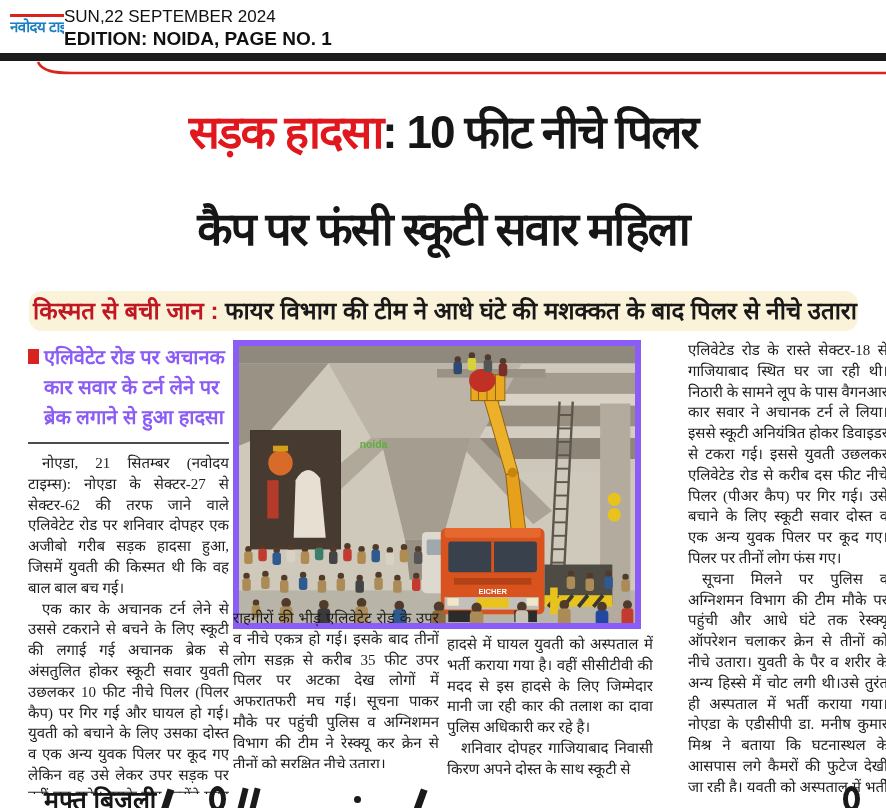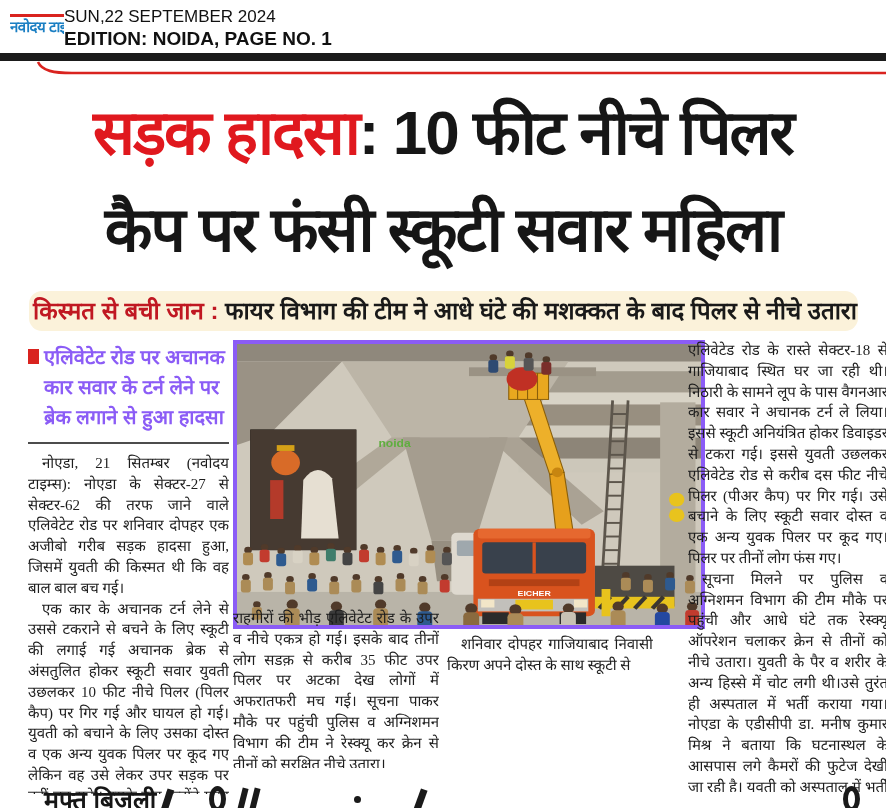--- a/index.html
+++ b/index.html
@@ -13,21 +13,21 @@
   .logo { position:absolute; top:14px; left:10px; width:54px; color:#1b7fc3;
           font-weight:bold; font-size:15px; line-height:15px; border-top:3px solid #d9231f;
           padding-top:2px; letter-spacing:-0.5px; white-space:nowrap; overflow:hidden; }
   .mast-line1 { position:absolute; top:7px; left:64px; font-size:17px; font-weight:normal; color:#111; }
   .mast-line2 { position:absolute; top:28px; left:64px; font-size:19px; font-weight:bold; color:#111; }
   .black-bar { position:absolute; top:53px; left:0; width:886px; height:8px; background:#1b1b1b; }
   .red-swoosh { position:absolute; top:60px; left:0; width:886px; height:18px; }
 
   
   .headline { position:absolute; top:84px; left:28px; width:830px; text-align:center;
-              font-weight:bold; font-size:62px; line-height:97px; letter-spacing:-2px;
+              font-weight:bold; font-size:46px; line-height:97px; letter-spacing:-2px;
               color:#161616; font-family:"Liberation Sans", sans-serif; }
   .headline .red { color:#e0181e; }
 
   
   .band { position:absolute; top:291px; left:29px; width:829px; height:40px;
           background:#fbf2da; font-size:24px; font-weight:bold; line-height:40px;
           padding-left:4px; white-space:nowrap; overflow:hidden;border-radius:13px; }
   .band .lead { color:#c01822; }
   .band .rest { color:#191919; }
 
@@ -39,22 +39,22 @@
   .col-right { top:340px; left:660px; width:200px; height:452px;margin-left:28px; }
   .mid-col-a { top:608px; left:233px; width:206px; height:160px; }
   .mid-col-b { top:634px; left:447px; width:206px; height:160px; }
 
   .lead-box { position:relative; padding-left:16px; font-family:"Liberation Sans", sans-serif;
               font-weight:bold; font-size:20px; line-height:30px; color:#8b5cf6; text-align:left; }
   .lead-box .bullet { position:absolute; left:0; top:7px; width:11px; height:15px; background:#d9231f; }
   .lead-rule { height:2px; background:#4c4c4c; margin:10px 0 9px 0; }
 
   
-  .photo { position:absolute; top:340px; left:233px; width:472px; height:289px;
-           border:4px solid #8b5cf6; background:#fdba74; }
+  .photo { position:absolute; top:340px; left:233px; width:408px; height:289px;
+           border:6px solid #8b5cf6; background:#fdba74; }
   .photo svg { display:block; width:100%; height:100%; }
 
   
   .bottom-kicker { position:absolute; top:782px; left:44px; font-weight:bold;
                    font-size:25px; color:#161616; white-space:nowrap; }
   .frag { position:absolute; background:#1a1a1a; }
   .frag.oval { background:transparent; border:5px solid #1a1a1a; border-radius:50%; }
   .frag.dot { border-radius:50%; }
 </style>
 </head>
@@ -269,20 +269,21 @@
             </g>
         </g>
       </g>
     </svg>
   </div>
 
   <div class="col mid-col-a">
     <p>राहगीरों की भीड़ एलिवेटेट रोड के उपर व नीचे एकत्र हो गई। इसके बाद तीनों लोग सडक़ से करीब 35 फीट उपर पिलर पर अटका देख लोगों में अफरातफरी मच गई। सूचना पाकर मौके पर पहुंची पुलिस व अग्निशमन विभाग की टीम ने रेस्क्यू कर क्रेन से तीनों को सुरक्षित नीचे उतारा।</p>
   </div>
   <div class="col mid-col-b">
+    <p>हादसे में घायल युवती को अस्पताल में भर्ती कराया गया है। वहीं सीसीटीवी की मदद से इस हादसे के लिए जिम्मेदार मानी जा रही कार की तलाश का दावा पुलिस अधिकारी कर रहे है।</p>
     <p class="indent">शनिवार दोपहर गाजियाबाद निवासी किरण अपने दोस्त के साथ स्कूटी से</p>
   </div>
 
   <div class="col col-right">
     <p>एलिवेटेड रोड के रास्ते सेक्टर-18 से गाजियाबाद स्थित घर जा रही थी। निठारी के सामने लूप के पास वैगनआर कार सवार ने अचानक टर्न ले लिया। इससे स्कूटी अनियंत्रित होकर डिवाइडर से टकरा गई। इससे युवती उछलकर एलिवेटेड रोड से करीब दस फीट नीचे पिलर (पीअर कैप) पर गिर गई। उसे बचाने के लिए स्कूटी सवार दोस्त व एक अन्य युवक पिलर पर कूद गए। पिलर पर तीनों लोग फंस गए।</p>
     <p class="indent">सूचना मिलने पर पुलिस व अग्निशमन विभाग की टीम मौके पर पहुंची और आधे घंटे तक रेस्क्यू ऑपरेशन चलाकर क्रेन से तीनों को नीचे उतारा। युवती के पैर व शरीर के अन्य हिस्से में चोट लगी थी।उसे तुरंत ही अस्पताल में भर्ती कराया गया। नोएडा के एडीसीपी डा. मनीष कुमार मिश्र ने बताया कि घटनास्थल के आसपास लगे कैमरों की फुटेज देखी जा रही है। युवती को अस्पताल में भर्ती कराया गया है। युवती की हालत में सुधार हो रहा है।</p>
   </div>
 
   <div class="bottom-kicker">मुफ्त बिजली</div>
   <div>

